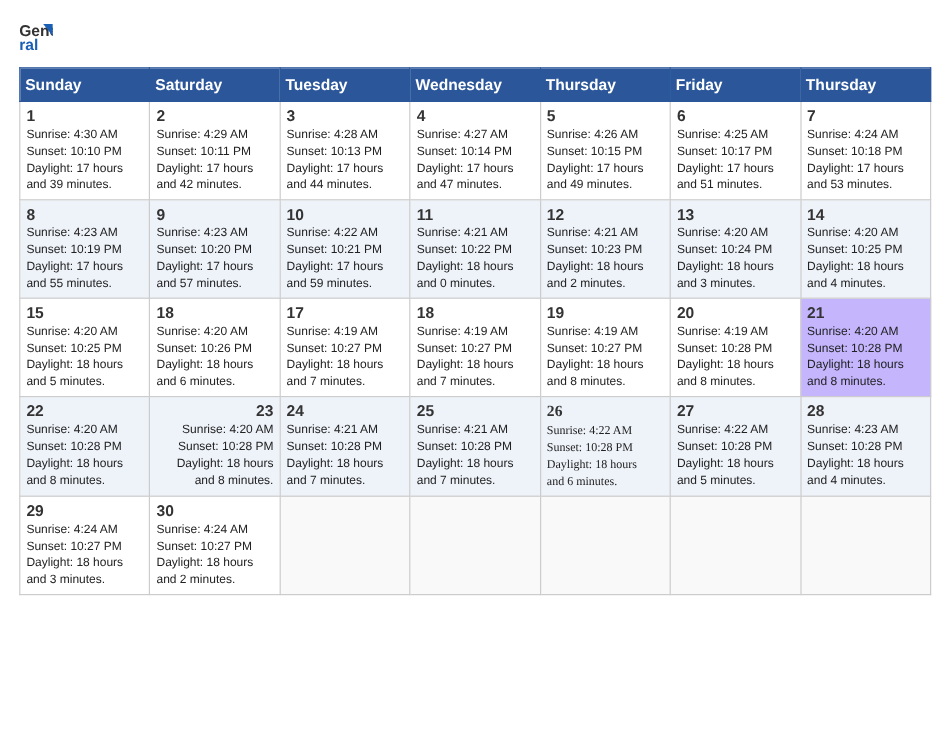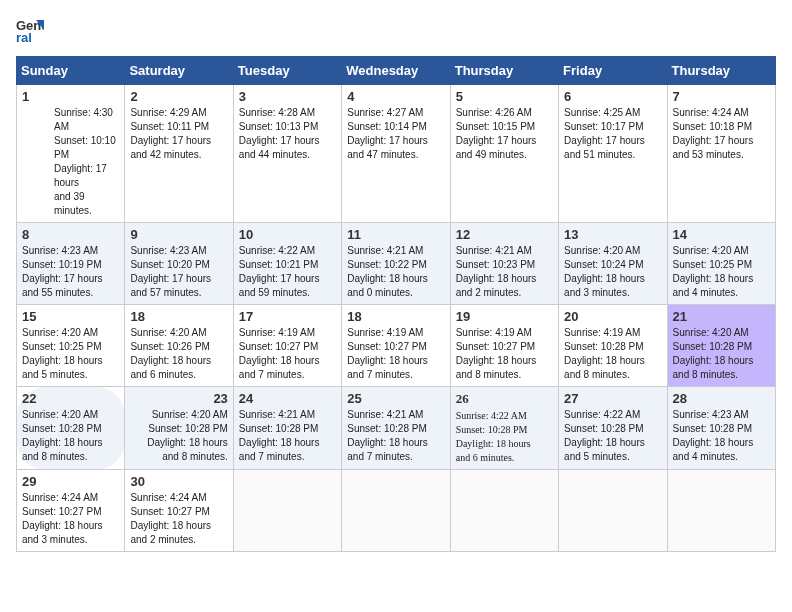--- a/index.html
+++ b/index.html
@@ -111,21 +111,21 @@
         <th>Wednesday</th>
         <th>Thursday</th>
         <th>Friday</th>
         <th>Thursday</th>
       </tr>
   </thead>
   <tbody id="calendar-body">
   <tr>
         <td style="background: rgb(255, 255, 255);">
           <span class="day-num">1</span>
-          <div class="day-info" style="white-space: pre-line; margin-left: 32px;">Sunrise: 4:30 AM
+          <div class="day-info" style="white-space: pre-line;">Sunrise: 4:30 AM
 Sunset: 10:10 PM
 Daylight: 17 hours
 and 39 minutes.</div>
         </td>
         <td style="background: rgb(255, 255, 255);">
           <span class="day-num">2</span>
           <div class="day-info" style="white-space: pre-line;">Sunrise: 4:29 AM
 Sunset: 10:11 PM
 Daylight: 17 hours
 and 42 minutes.</div>
@@ -262,21 +262,21 @@
         </td>
         <td style="background: #c4b5fd;">
           <span class="day-num">21</span>
           <div class="day-info" style="white-space: pre-line;">Sunrise: 4:20 AM
 Sunset: 10:28 PM
 Daylight: 18 hours
 and 8 minutes.</div>
         </td>
       </tr>
       <tr>
-        <td style="background: rgb(238, 242, 249); border-radius: 29px;">
+        <td style="background: rgb(238, 242, 249);">
           <span class="day-num">22</span>
           <div class="day-info" style="white-space: pre-line;">Sunrise: 4:20 AM
 Sunset: 10:28 PM
 Daylight: 18 hours
 and 8 minutes.</div>
         </td>
         <td style="background: rgb(238, 242, 249); text-align: right;">
           <span class="day-num">23</span>
           <div class="day-info" style="white-space: pre-line;">Sunrise: 4:20 AM
 Sunset: 10:28 PM

